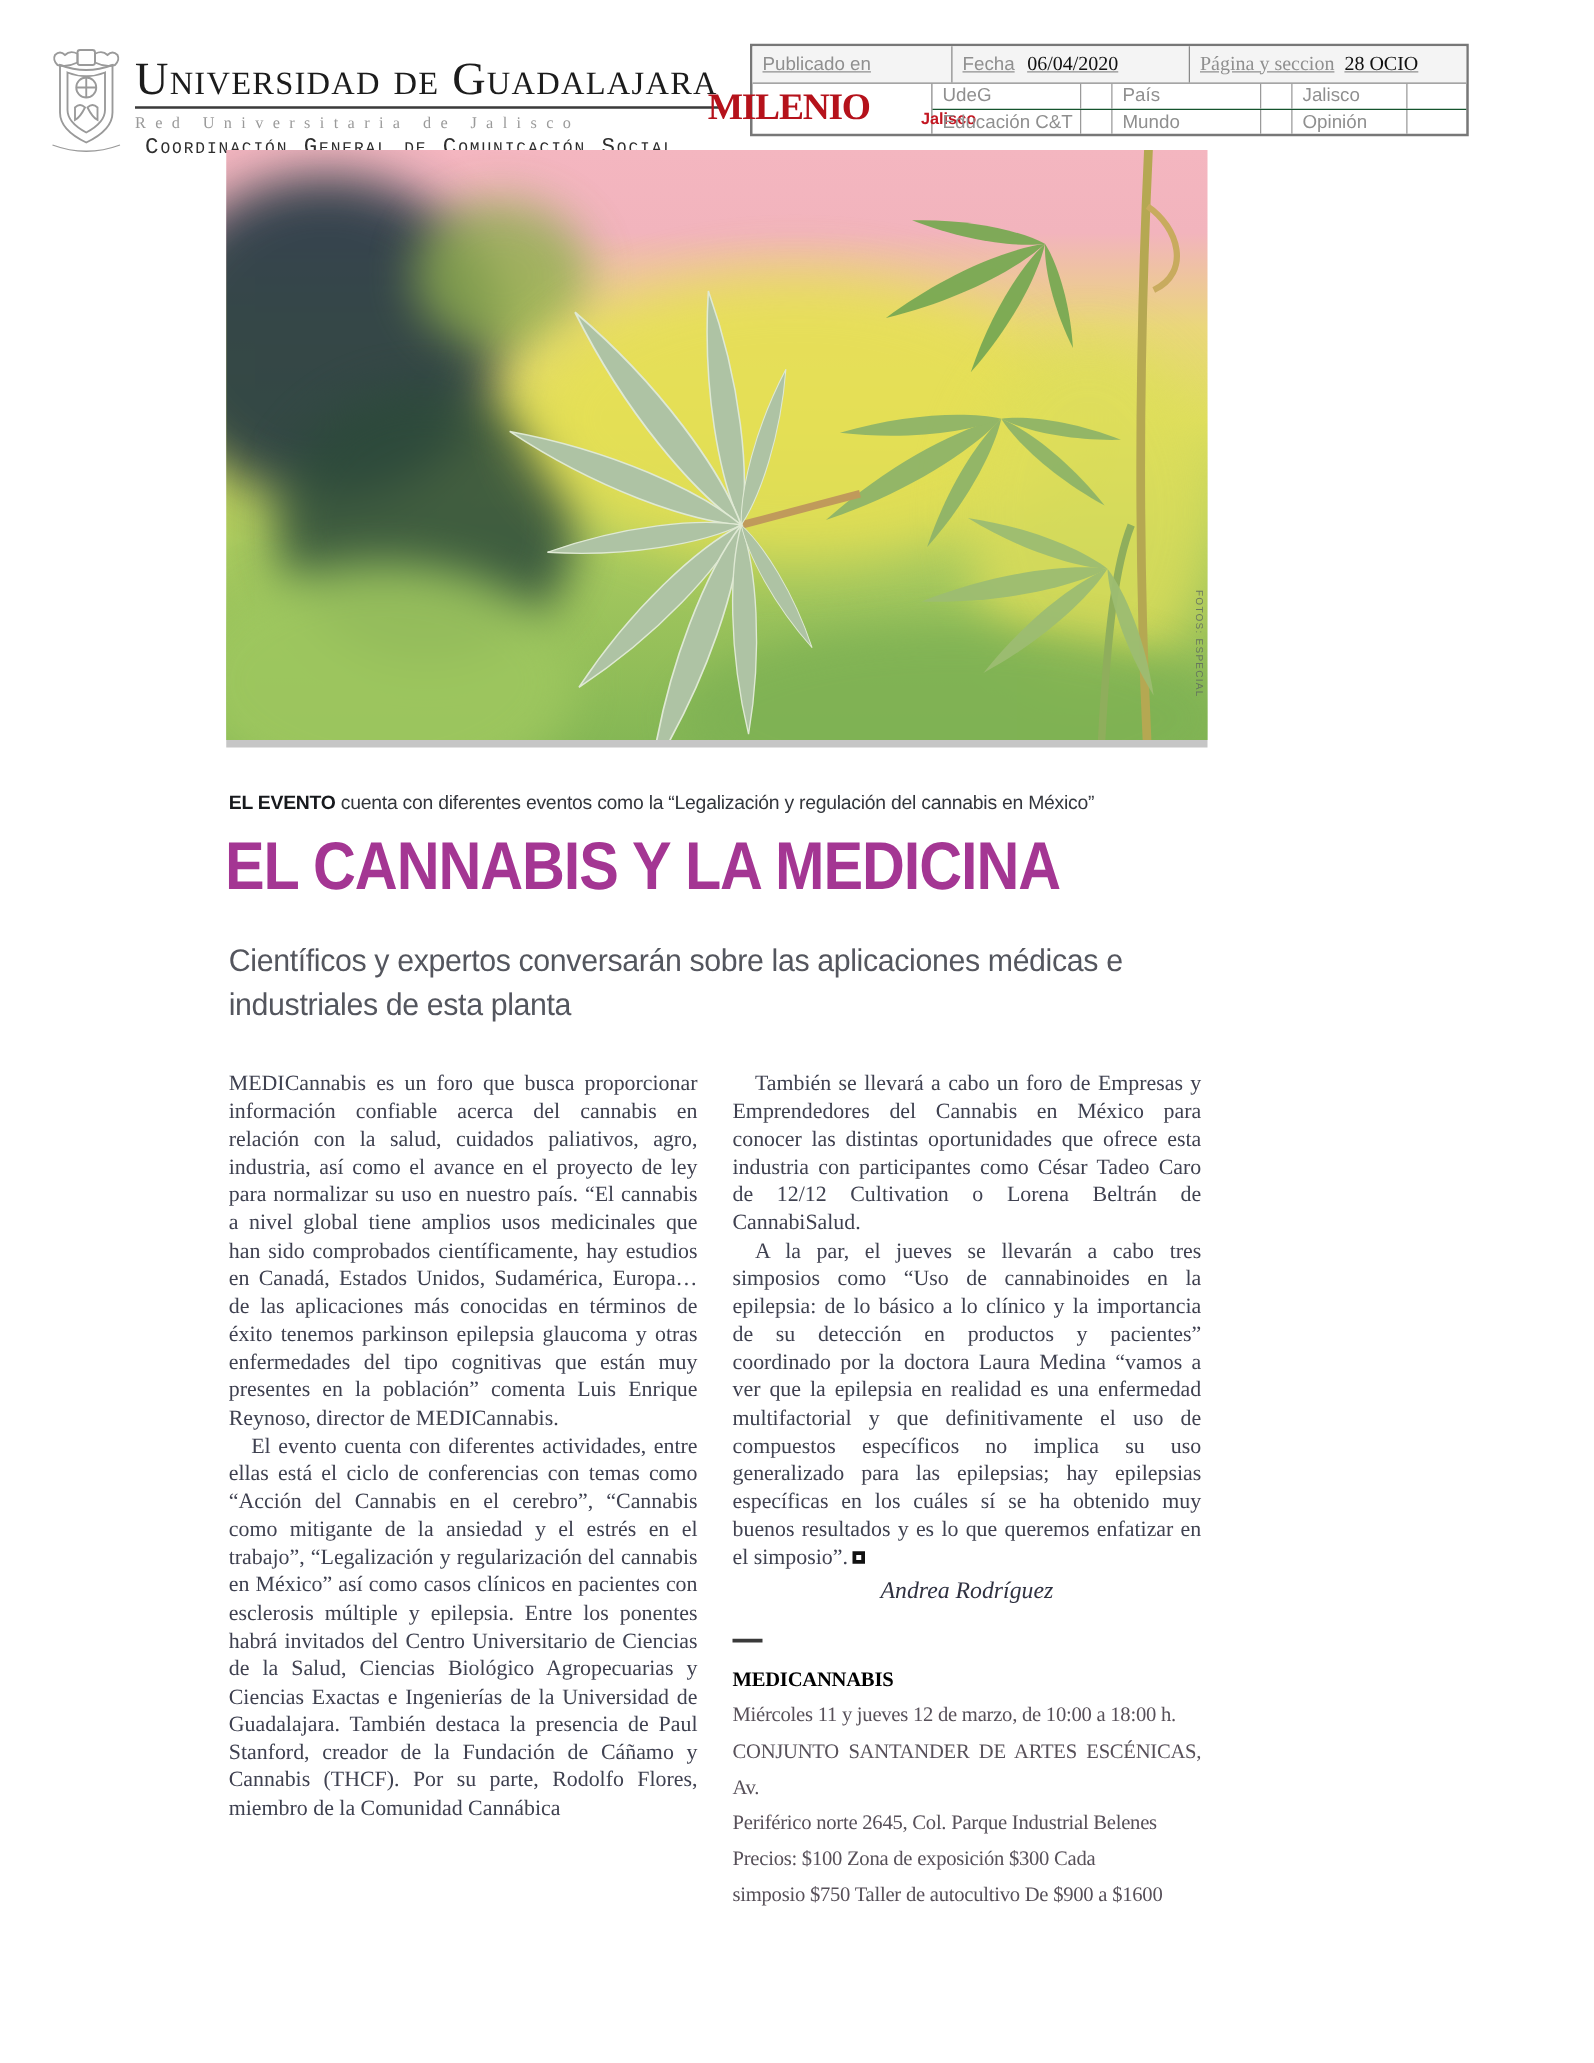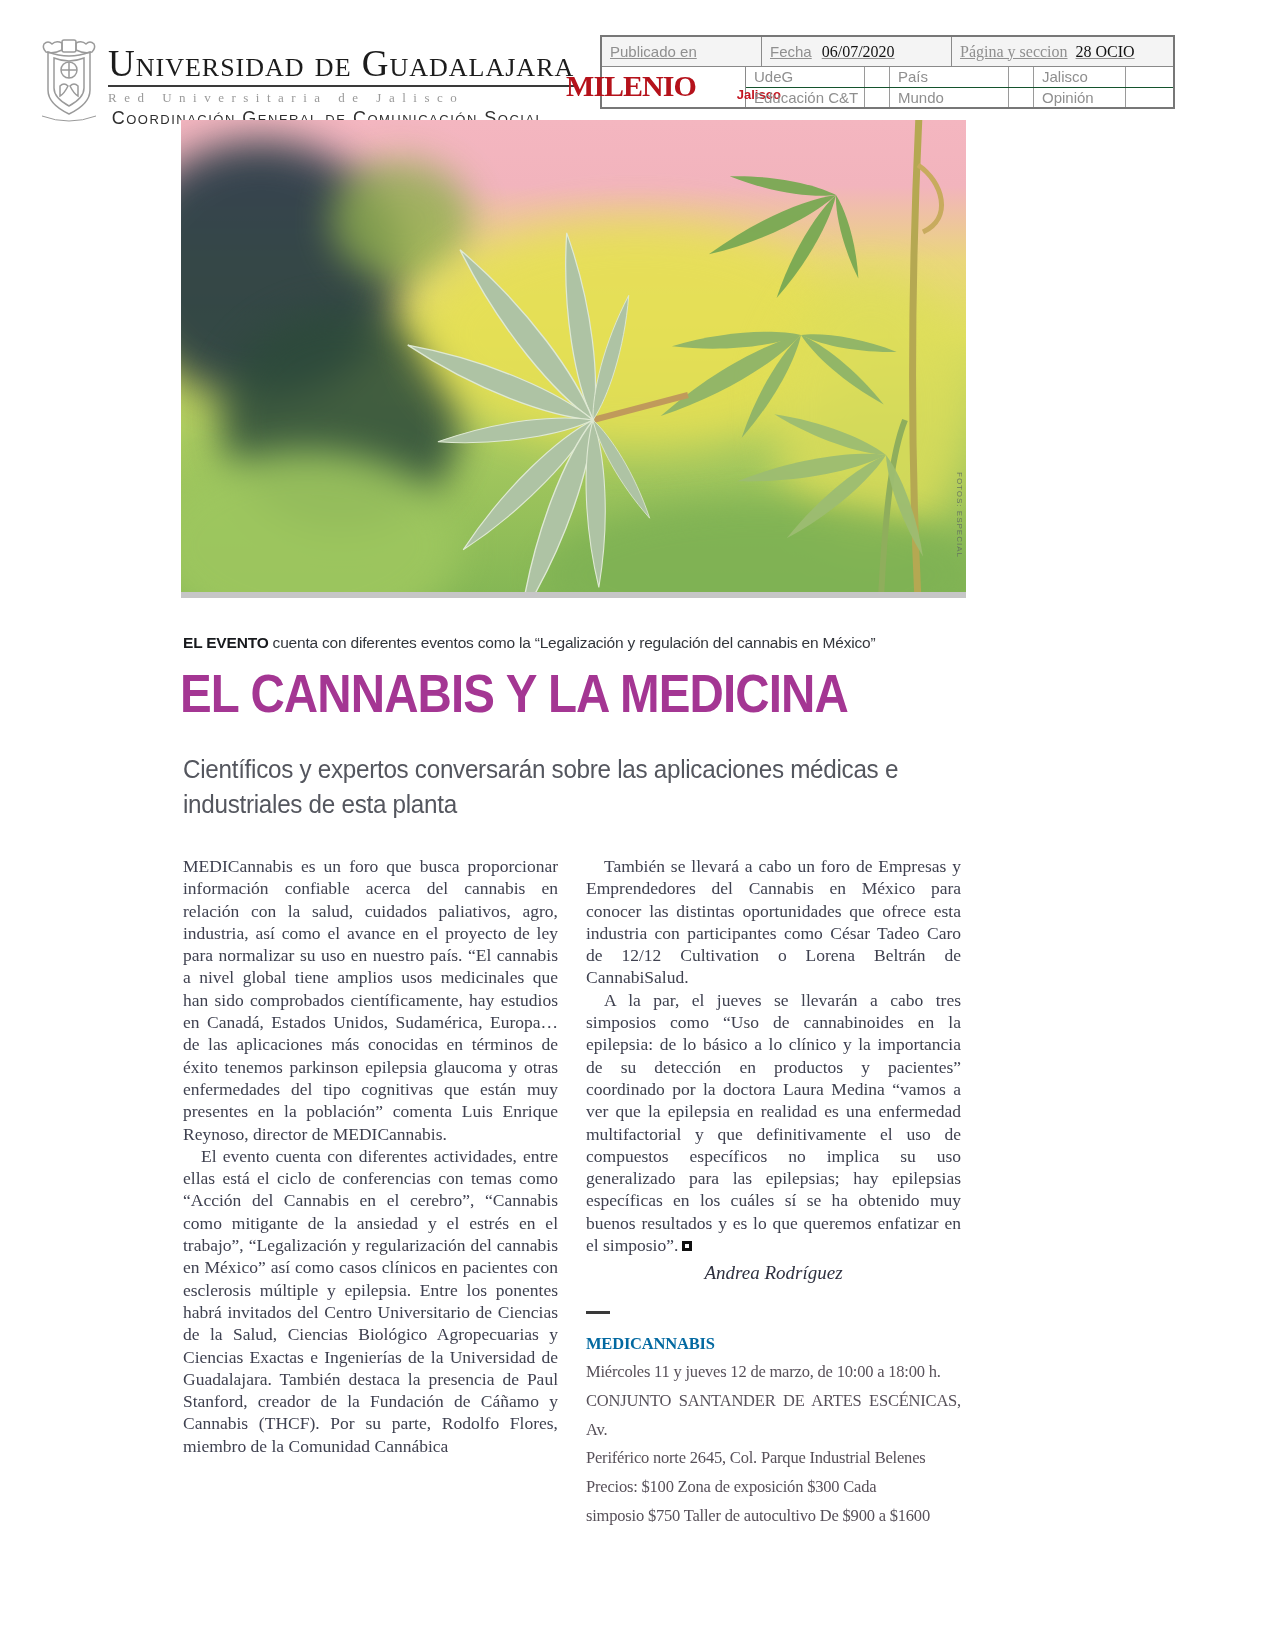--- a/index.html
+++ b/index.html
@@ -5,21 +5,21 @@
   * { margin:0; padding:0; box-sizing:border-box; }
   html,body { background:#ffffff; }
   body { width:1275px; height:1650px; position:relative; font-family:"Liberation Sans", sans-serif; }
   .page { position:absolute; inset:0; background:#fff; overflow:hidden; }
 
   
   .crest { position:absolute; left:38px; top:38px; width:62px; height:84px; }
   .udg-block { position:absolute; left:108px; top:42px; width:470px; }
   .udg-name { font-family:"Liberation Serif", serif; font-variant:small-caps; font-size:37px; letter-spacing:1px; color:#1c1c1c; border-bottom:2px solid #3a3a3a; padding-bottom:0px; white-space:nowrap; }
   .udg-network { font-family:"Liberation Serif", serif; color:#9a9a9a; font-size:13px; letter-spacing:7.5px; margin-top:3px; white-space:nowrap; }
-  .udg-office { font-family:Liberation Sans, sans-serif; font-variant:small-caps; color:#2e2e2e; font-size:18px; letter-spacing:1.5px; margin-top:2px; text-align:center; width:440px; white-space:nowrap; }
+  .udg-office { font-family:Liberation Mono, monospace; font-variant:small-caps; color:#2e2e2e; font-size:18px; letter-spacing:1.5px; margin-top:2px; text-align:center; width:440px; white-space:nowrap; }
 
   
   .clip-table { position:absolute; left:600px; top:35px; width:575px; border:2px solid #777; background:#fff; font-size:15px; color:#8f8f8f; }
   .ct-row { display:flex; }
   .ct-row1 { height:30px; border-bottom:1px solid #8a8a8a; background:#f4f4f4; }
   .ct-cell { display:flex; align-items:center; padding:0 8px;text-decoration:underline; }
   .ct-pub { width:160px; border-right:1px solid #8a8a8a; }
   .ct-fecha { width:190px; border-right:1px solid #8a8a8a; gap:10px; }
   .ct-pagsec { flex:1; gap:8px; }
   .ct-val { font-family:"Liberation Serif", serif; color:#111; font-size:16px; }
@@ -63,21 +63,21 @@
   .col { position:absolute; top:855px; width:375px; font-family:"Liberation Serif", serif; font-size:17.5px; line-height:22.3px; color:#3f4150; text-align:justify; }
   .col-left { left:183px; }
   .col-right { left:586px; }
   .col p { hyphens:auto; }
   .col p.ind { text-indent:18px; }
   .endmark { display:inline-block; width:10px; height:10px; background:#111; position:relative; top:0px; margin-left:4px; }
   .endmark::after { content:""; position:absolute; left:3px; top:3px; width:4px; height:4px; background:#fff; }
   .byline { text-align:center; font-style:italic; font-size:19px; color:#2f3140; margin-top:6px; }
   .info { margin-top:26px; color:#575059; font-size:16.5px; line-height:1.74; letter-spacing:-0.2px; }
   .info-dash { width:24px; height:3px; background:#3a3a3a; margin-bottom:16px; }
-  .info-title { font-weight:bold; color:#0369a1; }
+  .info-title { font-weight:bold; color:#000000; }
 </style>
 </head>
 <body>
 
 <div class="page">
 
   <svg class="crest" viewBox="0 0 62 84">
     <g fill="none" stroke="#9a9a9a" stroke-width="1.5">
       <path d="M8 14 Q4 10 6 6 Q10 2 14 6 Q18 2 24 5 L24 12 Q16 16 8 14 Z"></path>
       <path d="M54 14 Q58 10 56 6 Q52 2 48 6 Q44 2 38 5 L38 12 Q46 16 54 14 Z"></path>
@@ -96,21 +96,21 @@
     <div class="udg-name">Universidad de Guadalajara</div>
     <div class="udg-network">Red Universitaria de Jalisco</div>
     <div class="udg-office">Coordinación General de Comunicación Social</div>
   </div>
 
   <div class="clip-table">
     <div class="ct-row ct-row1">
       <div class="ct-cell ct-pub">Publicado en</div>
       <div class="ct-cell ct-fecha">
         <span>Fecha</span>
-        <span class="ct-val">06/07/2020</span>
+        <span class="ct-val">06/04/2020</span>
       </div>
       <div class="ct-cell ct-pagsec">
         <span class="ct-paglabel">Página y seccion</span>
         <span class="ct-val">28 OCIO</span>
       </div>
     </div>
     <div class="ct-body">
       <div class="ct-logo">
         <div class="milenio">MILENIO</div>
         <div class="milenio-sub">Jalisco</div>

